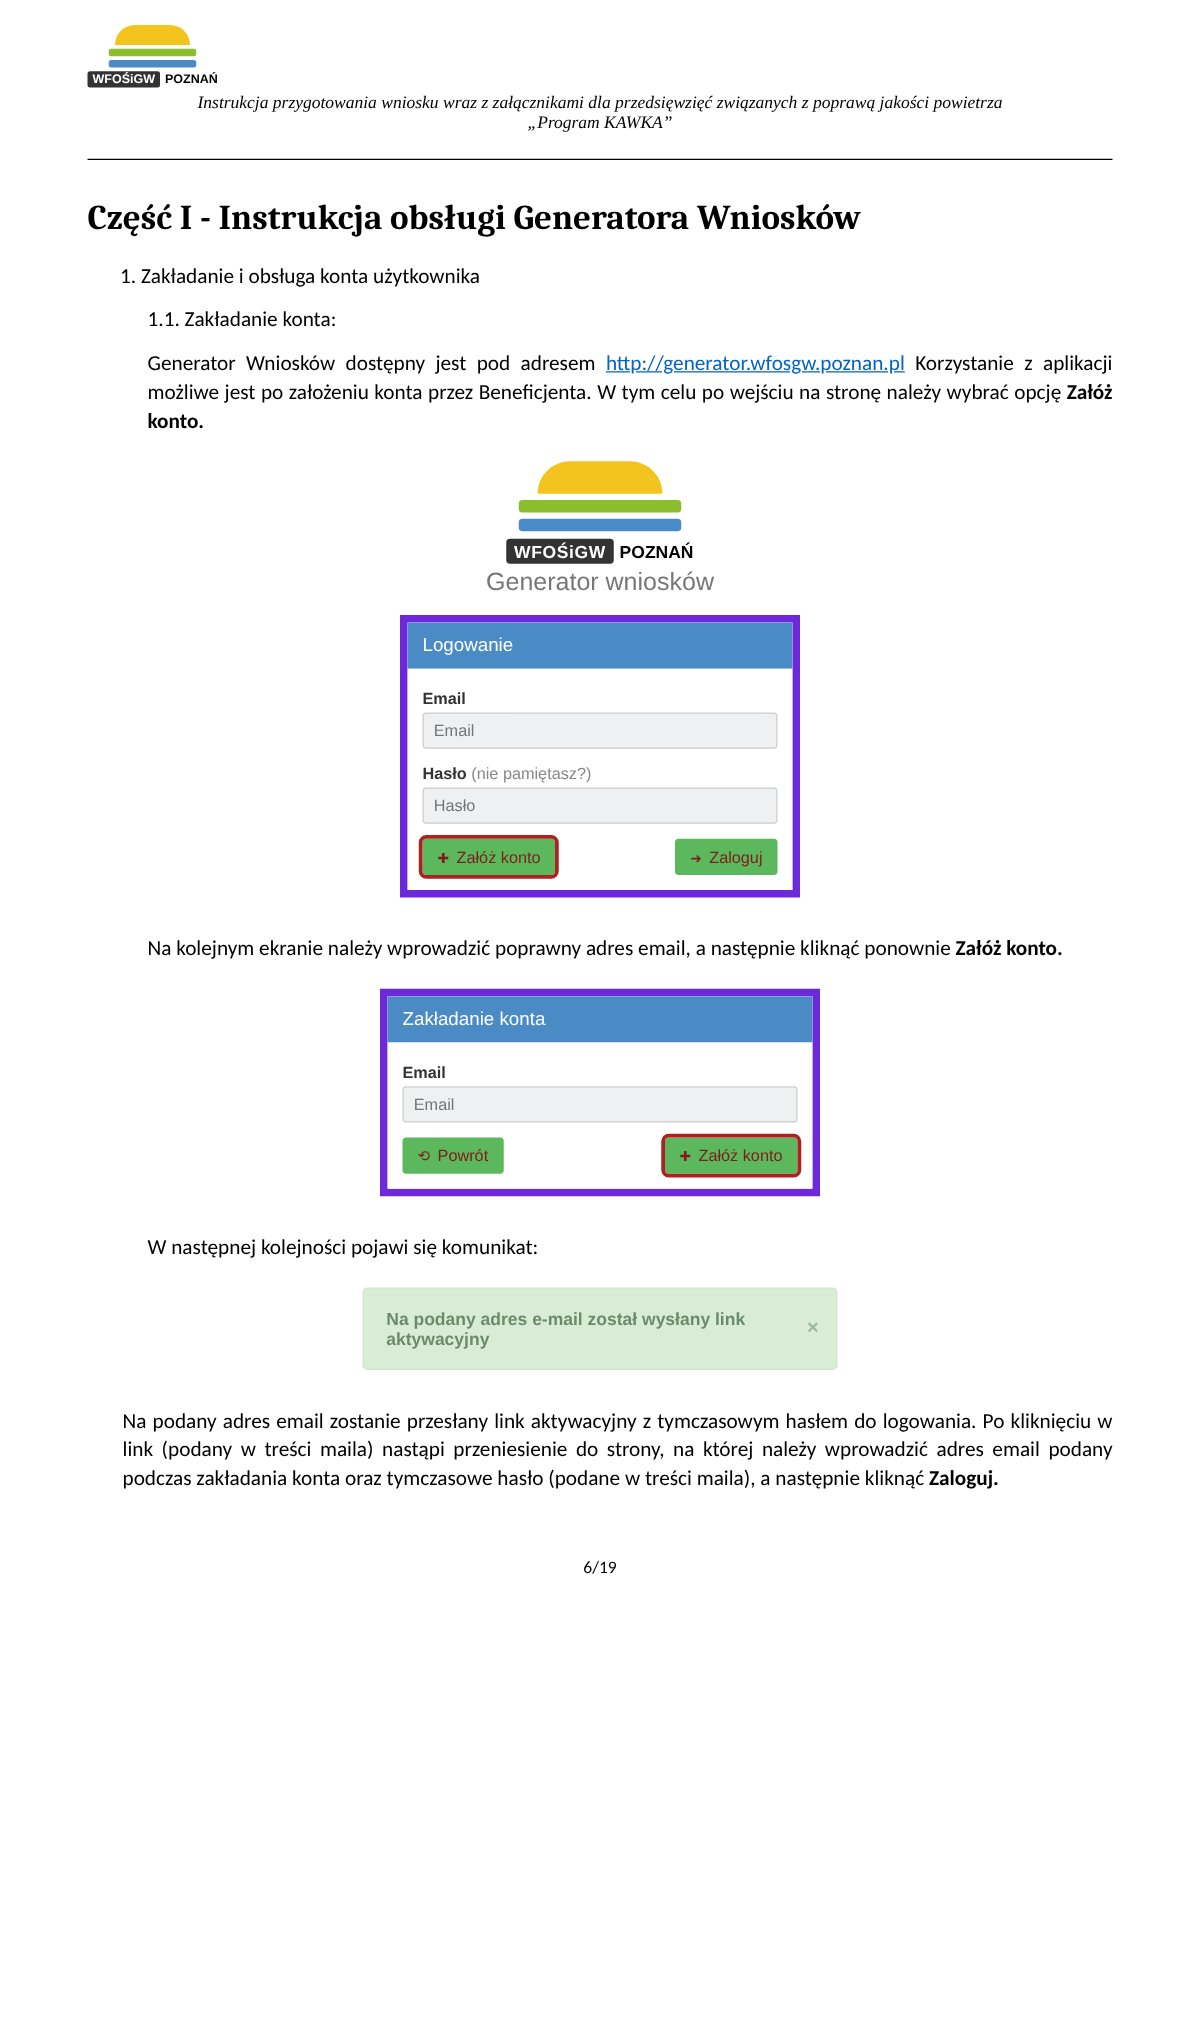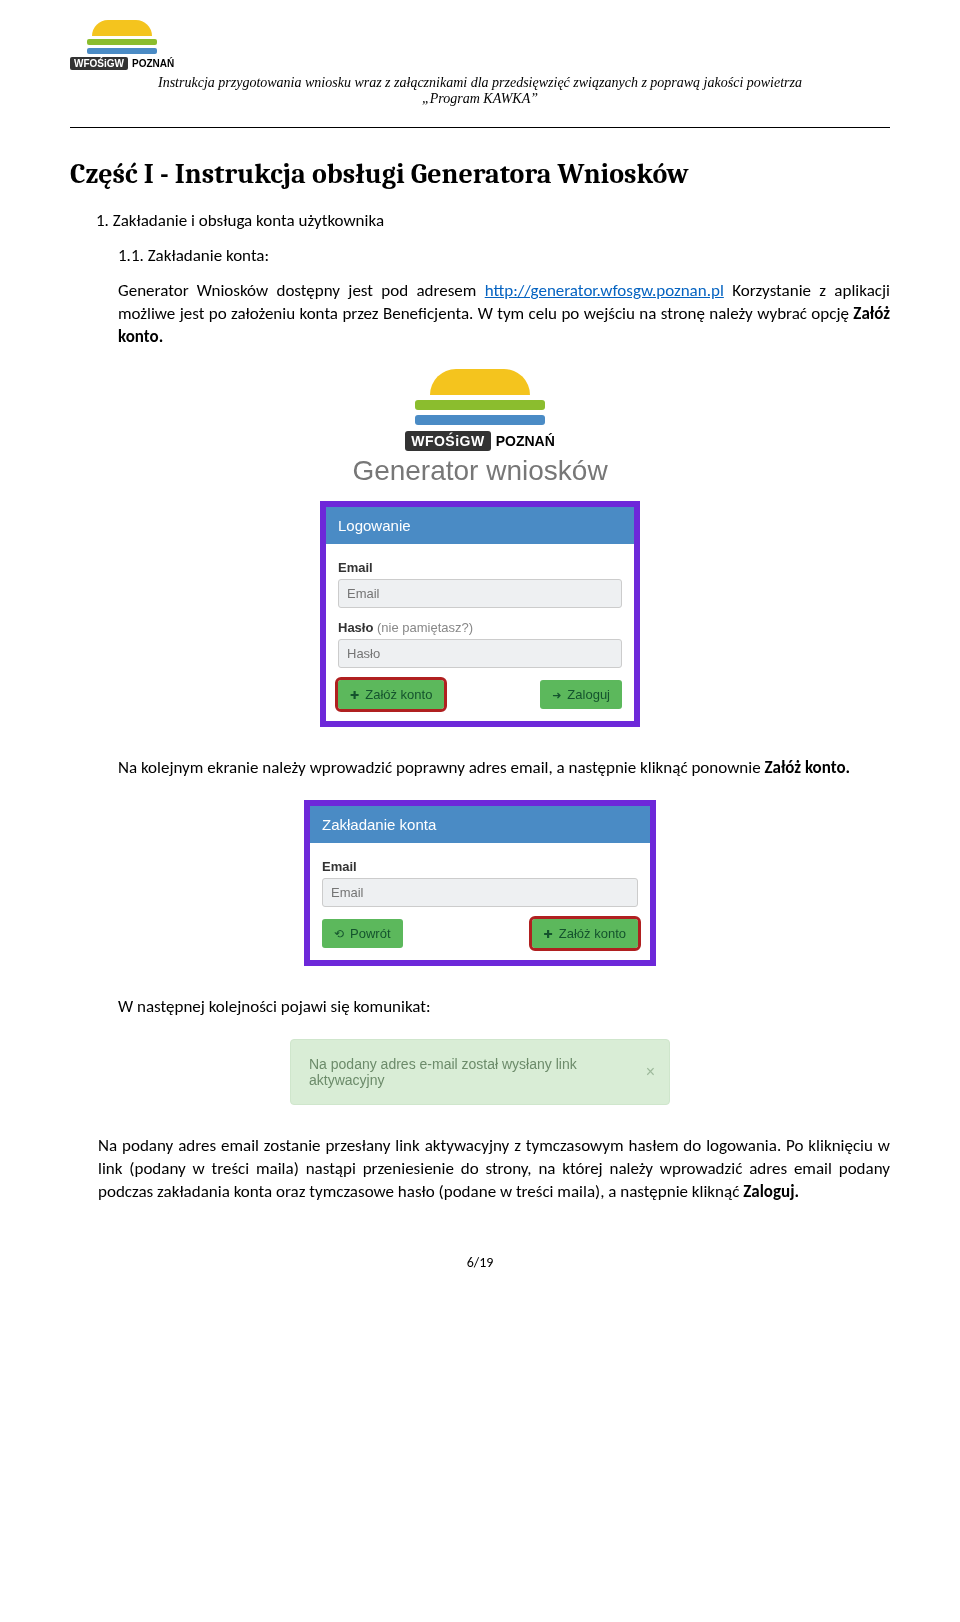--- a/index.html
+++ b/index.html
@@ -69,44 +69,44 @@
   b { font-weight: bold; }
 
   
   .mock-center { display: flex; justify-content: center; margin: 16px 0 30px 0; }
   .login-card-wrap { width: 320px; text-align: center; font-family: Arial, sans-serif; }
   .big-logo { display: flex; flex-direction: column; align-items: center; margin-bottom: 6px; }
   .big-sun { width: 100px; height: 26px; background: #f4c41e; border-top-left-radius: 100px; border-top-right-radius: 100px; }
   .big-stripe { width: 130px; height: 10px; border-radius: 3px; margin-top: 5px; }
   .big-label { font-size: 14px; font-weight: bold; margin-top: 8px; }
   .big-label .badge { background:#333;color:#fff;padding:2px 6px;border-radius:3px;margin-right:5px;letter-spacing:0.5px; }
-  .gen-title { color:#777; font-size: 28px; margin: 6px 0 14px 0; font-weight: normal; }
+  .gen-title { color:#777; font-size: 20px; margin: 6px 0 14px 0; font-weight: normal; }
   .panel { border:6px solid #6d28d9; border-radius:0; overflow:hidden; text-align:left; }
   .panel-head { background:#4a8bc5; color:#fff; padding:10px 12px; font-size:15px; }
   .panel-body { background:#fff; padding:12px; }
   .fld-label { font-size:13px; font-weight:bold; margin:4px 0 4px 0; color:#333; display:block; }
   .fld-label .hint { color:#888; font-weight:normal; }
   .fld-input {
     width:100%; background:#eef0f2; border:1px solid #ccc; border-radius:3px;
     padding:6px 8px; font-size:13px; color:#999; margin-bottom:8px;
   }
   .btn {
     display:inline-flex; align-items:center; gap:6px;
-    color:#14532d; border:none; border-radius:3px;
+    color:#7f1d1d; border:none; border-radius:3px;
     padding:7px 12px; font-size:13px; cursor:pointer;justify-content:flex-end;
   }
   .btn-green { background:#5cb85c; }
   .btn-row { display:flex; justify-content:space-between; margin-top:4px; }
   .red-highlight { outline: 3px solid #b02020; outline-offset: 0; border-radius:3px; }
   .plus-icon::before { content:"✚"; font-size:11px; }
   .login-icon::before { content:"➜"; font-size:11px; }
   .back-icon::before { content:"⟲"; font-size:12px; }
 
   
-  .alert-wrap { display:flex; justify-content:center; margin:10px 0 30px 0; }
+  .alert-wrap { display:flex; justify-content:center; margin:10px 0 30px 0;font-weight:bold; }
   .alert {
     width: 380px; background:#d9edd6; border:1px solid #cfe6cc; border-radius:4px;
     padding:16px 40px 16px 18px; font-family:Arial,sans-serif; font-size:14px; color:#6c8b6a;
     position:relative;
   }
   .alert .close { position:absolute; right:14px; top:50%; transform:translateY(-50%); color:#9db99b; font-size:16px; }
 
   .page-num {
     text-align:center;
     font-family: Calibri, Arial, sans-serif;

